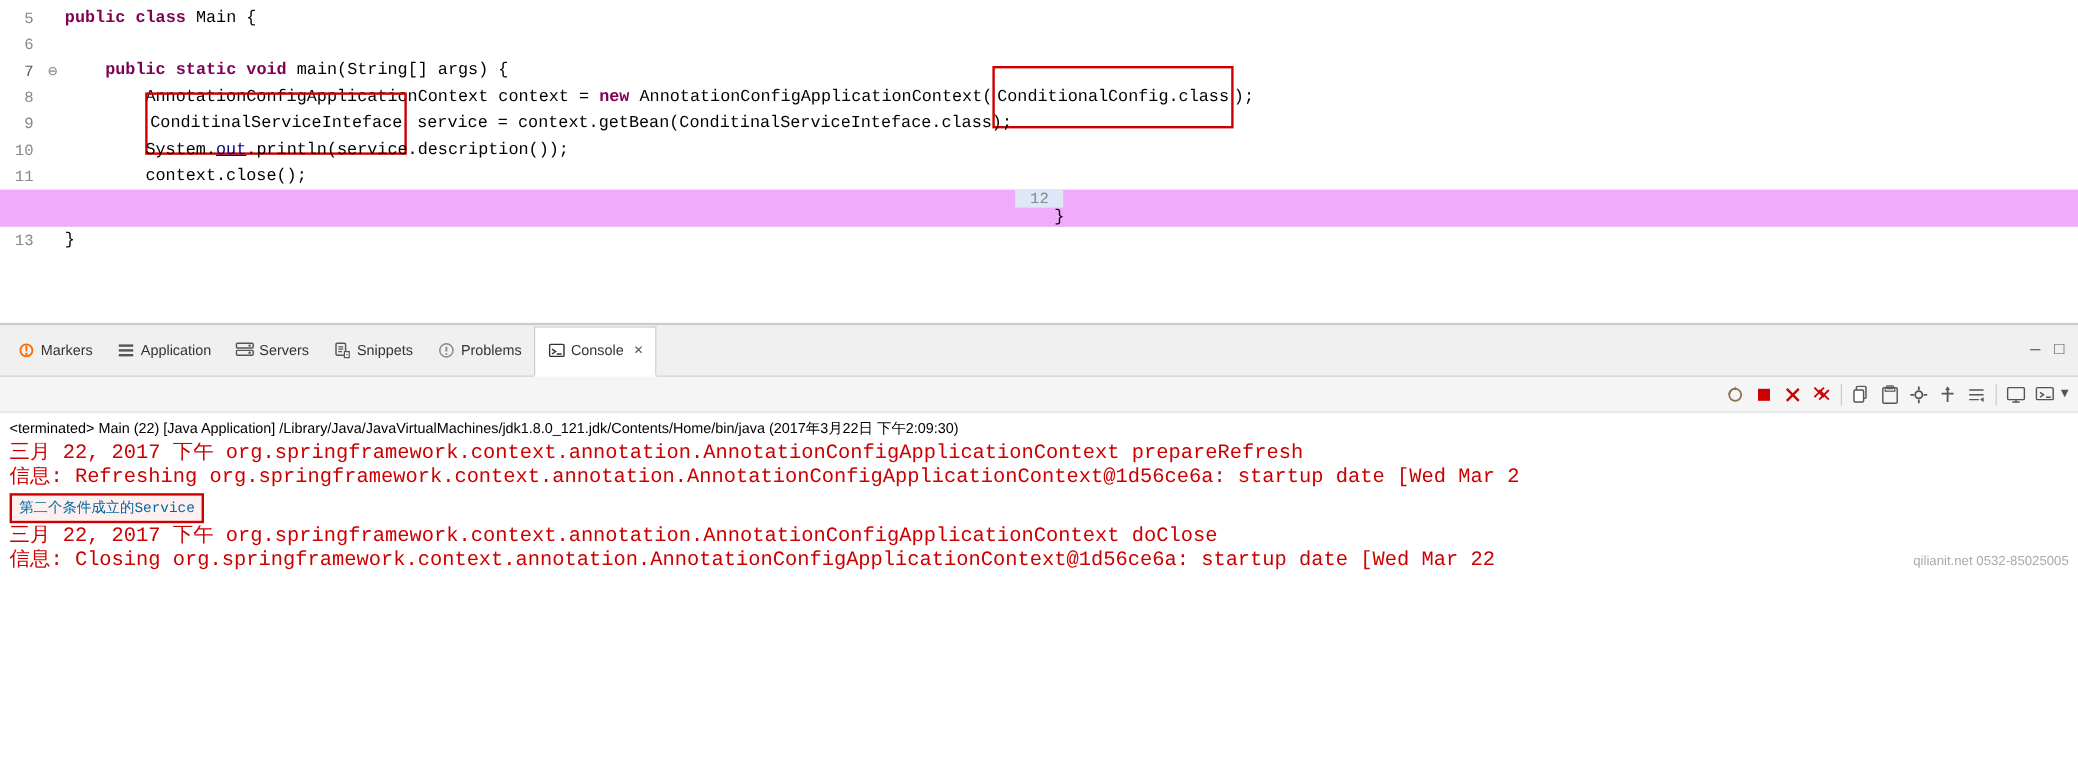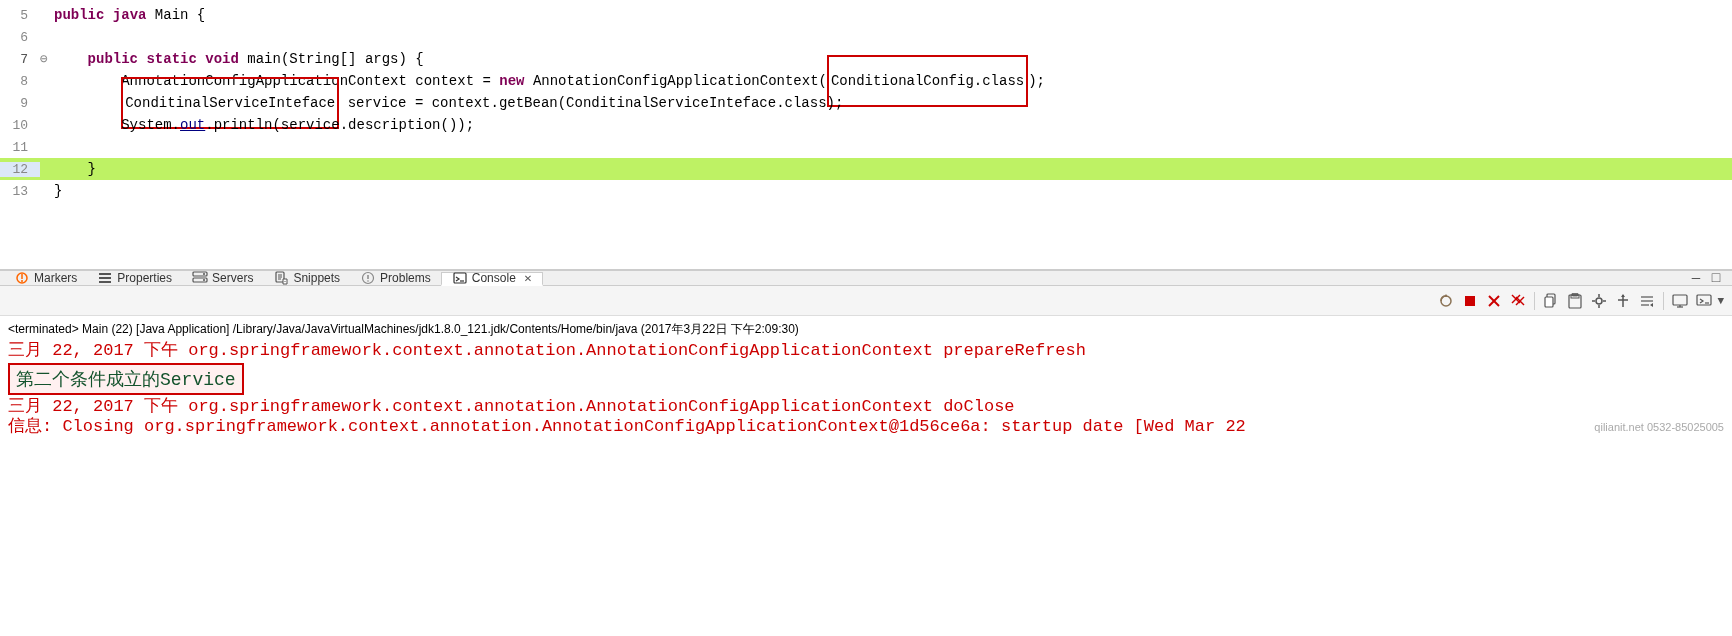--- a/index.html
+++ b/index.html
@@ -71,21 +71,21 @@
       display: inline;
     }
 
     
     .tab-bar {
       background: #f0f0f0;
       border-bottom: 1px solid #cccccc;
       border-top: 1px solid #cccccc;
       display: flex;
       align-items: center;
-      height: 16px;
+      height: 44px;
       padding: 0 4px;
     }
 
     .tab-item {
       display: flex;
       align-items: center;
       padding: 4px 10px;
       font-size: 12px;
       font-family: Arial, sans-serif;
       color: #333333;
@@ -186,23 +186,23 @@
       white-space: nowrap;
       overflow: hidden;
       line-height: 20px;
     }
 
     .console-highlight-box {
       border: 2px solid #cc0000;
       background: #fff0f0;
       padding: 2px 6px;
       display: inline-block;
-      font-size: 18px;
+      font-size: 12px;
       font-family: 'Courier New', Courier, monospace;
-      color: #14532d;
+      color: #0369a1;
     }
 
     .console-section {
       display: flex;
       height: 298px;
       flex-direction: column;
     }
 
     
     .icon-markers { color: #ff6600; }
@@ -210,21 +210,21 @@
   </style>
 </head>
 <body>
 
 <div class="code-editor">
   <div class="code-lines">
 
     <div class="code-line">
       <span class="line-number">5</span>
       <span class="line-marker"></span>
-      <span class="line-content"><span class="kw">public</span> <span class="kw">java</span> Main {</span>
+      <span class="line-content"><span class="kw">public</span> <span class="kw">class</span> Main {</span>
     </div>
 
     <div class="code-line">
       <span class="line-number">6</span>
       <span class="line-marker"></span>
       <span class="line-content"></span>
     </div>
 
     <div class="code-line">
       <span class="line-number has-marker">7</span>
@@ -246,23 +246,24 @@
 
     <div class="code-line">
       <span class="line-number">10</span>
       <span class="line-marker"></span>
       <span class="line-content">        System.<span class="type">out</span>.println(service.description());</span>
     </div>
 
     <div class="code-line">
       <span class="line-number">11</span>
       <span class="line-marker"></span>
-    </div>
-
-    <div class="code-line" style="background:#bef264;">
+      <span class="line-content">        context.close();</span>
+    </div>
+
+    <div class="code-line" style="background:#f0abfc;flex-direction:column;">
       <span class="line-number" style="background:#dce8f8;">12</span>
       <span class="line-marker"></span>
       <span class="line-content">    }</span>
     </div>
 
     <div class="code-line">
       <span class="line-number">13</span>
       <span class="line-marker"></span>
       <span class="line-content">}</span>
     </div>
@@ -284,21 +285,21 @@
   </div>
 
   <div class="tab-item">
     <span class="tab-icon">
       <svg width="14" height="14" viewBox="0 0 14 14">
           <rect x="1" y="2" width="12" height="2" fill="#555"></rect>
           <rect x="1" y="6" width="12" height="2" fill="#555"></rect>
           <rect x="1" y="10" width="12" height="2" fill="#555"></rect>
         </svg>
     </span>
-    <span>Properties</span>
+    <span>Application</span>
   </div>
 
   <div class="tab-item">
     <span class="tab-icon">
       <svg width="16" height="14" viewBox="0 0 16 14">
           <rect x="1" y="1" width="14" height="4" rx="1" fill="none" stroke="#555" stroke-width="1.2"></rect>
           <rect x="1" y="7" width="14" height="4" rx="1" fill="none" stroke="#555" stroke-width="1.2"></rect>
           <circle cx="12" cy="3" r="1" fill="#555"></circle>
           <circle cx="12" cy="9" r="1" fill="#555"></circle>
         </svg>
@@ -455,20 +456,23 @@
   </div>
 
   <div class="console-output">
 
     <div class="console-header-line">&lt;terminated&gt; Main (22) [Java Application] /Library/Java/JavaVirtualMachines/jdk1.8.0_121.jdk/Contents/Home/bin/java (2017年3月22日 下午2:09:30)</div>
 
     <div class="console-log-line">
       <span>三月 22, 2017 下午 org.springframework.context.annotation.AnnotationConfigApplicationContext prepareRefresh</span>
     </div>
 
+    <div style="display:flex;align-items:baseline;">
+      <span class="console-log-line">信息: Refreshing org.springframework.context.annotation.AnnotationConfigApplicationContext@1d56ce6a: startup date [Wed Mar 2</span>
+    </div>
 
     <div style="display:flex;align-items:center;margin:2px 0;">
       <span class="console-highlight-box">第二个条件成立的Service</span>
     </div>
 
     <div class="console-log-line">三月 22, 2017 下午 org.springframework.context.annotation.AnnotationConfigApplicationContext doClose</div>
 
     <div style="display:flex;align-items:center;justify-content:space-between;">
       <span class="console-log-line" style="flex:1;overflow:hidden;">信息: Closing org.springframework.context.annotation.AnnotationConfigApplicationContext@1d56ce6a: startup date [Wed Mar 22</span>
       <span style="font-size:11px;color:#aaa;margin-left:10px;white-space:nowrap;font-family:Arial,sans-serif;">qilianit.net 0532-85025005</span>

